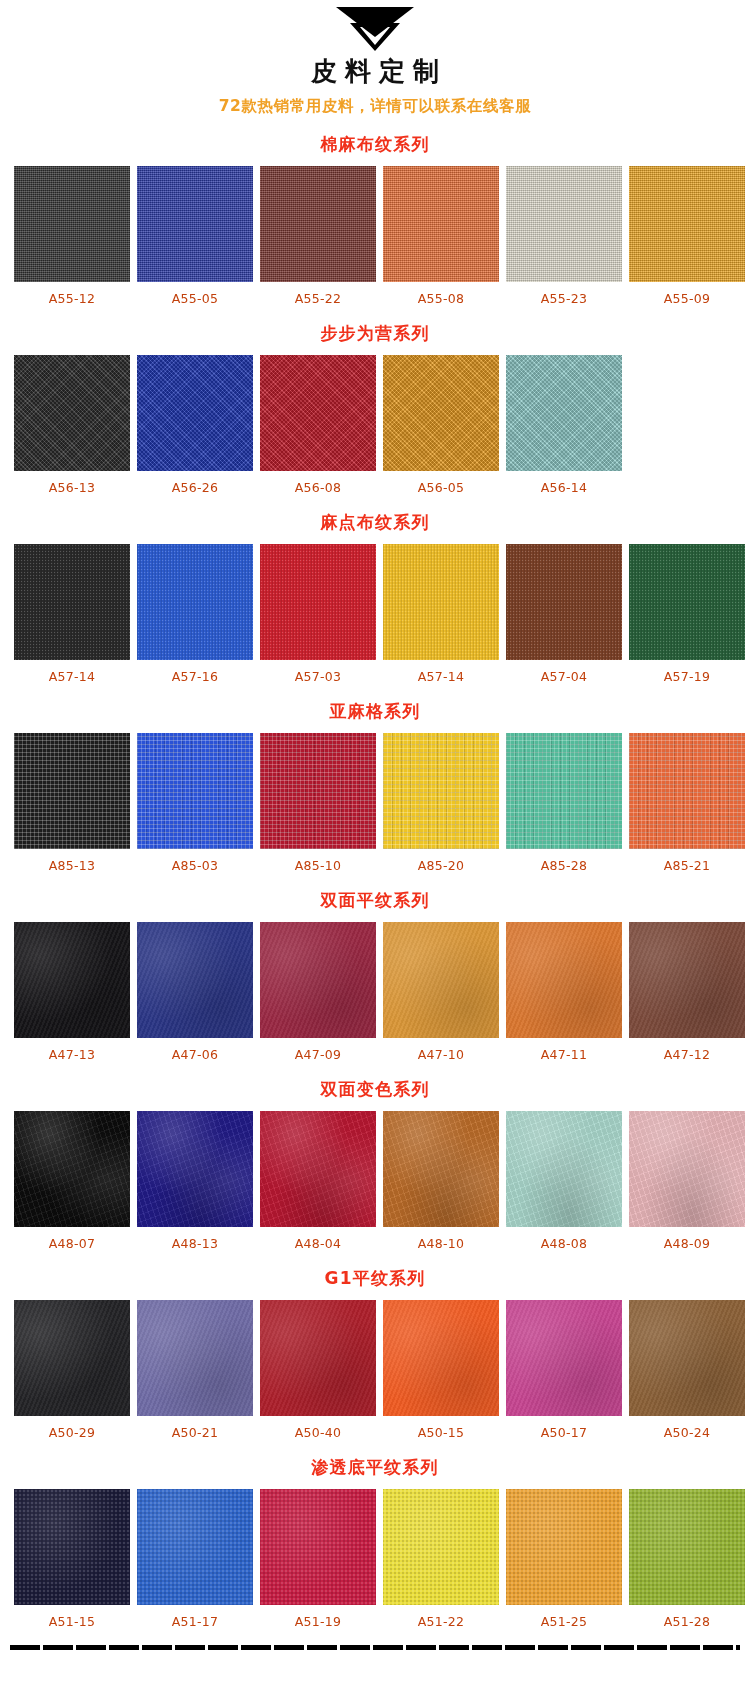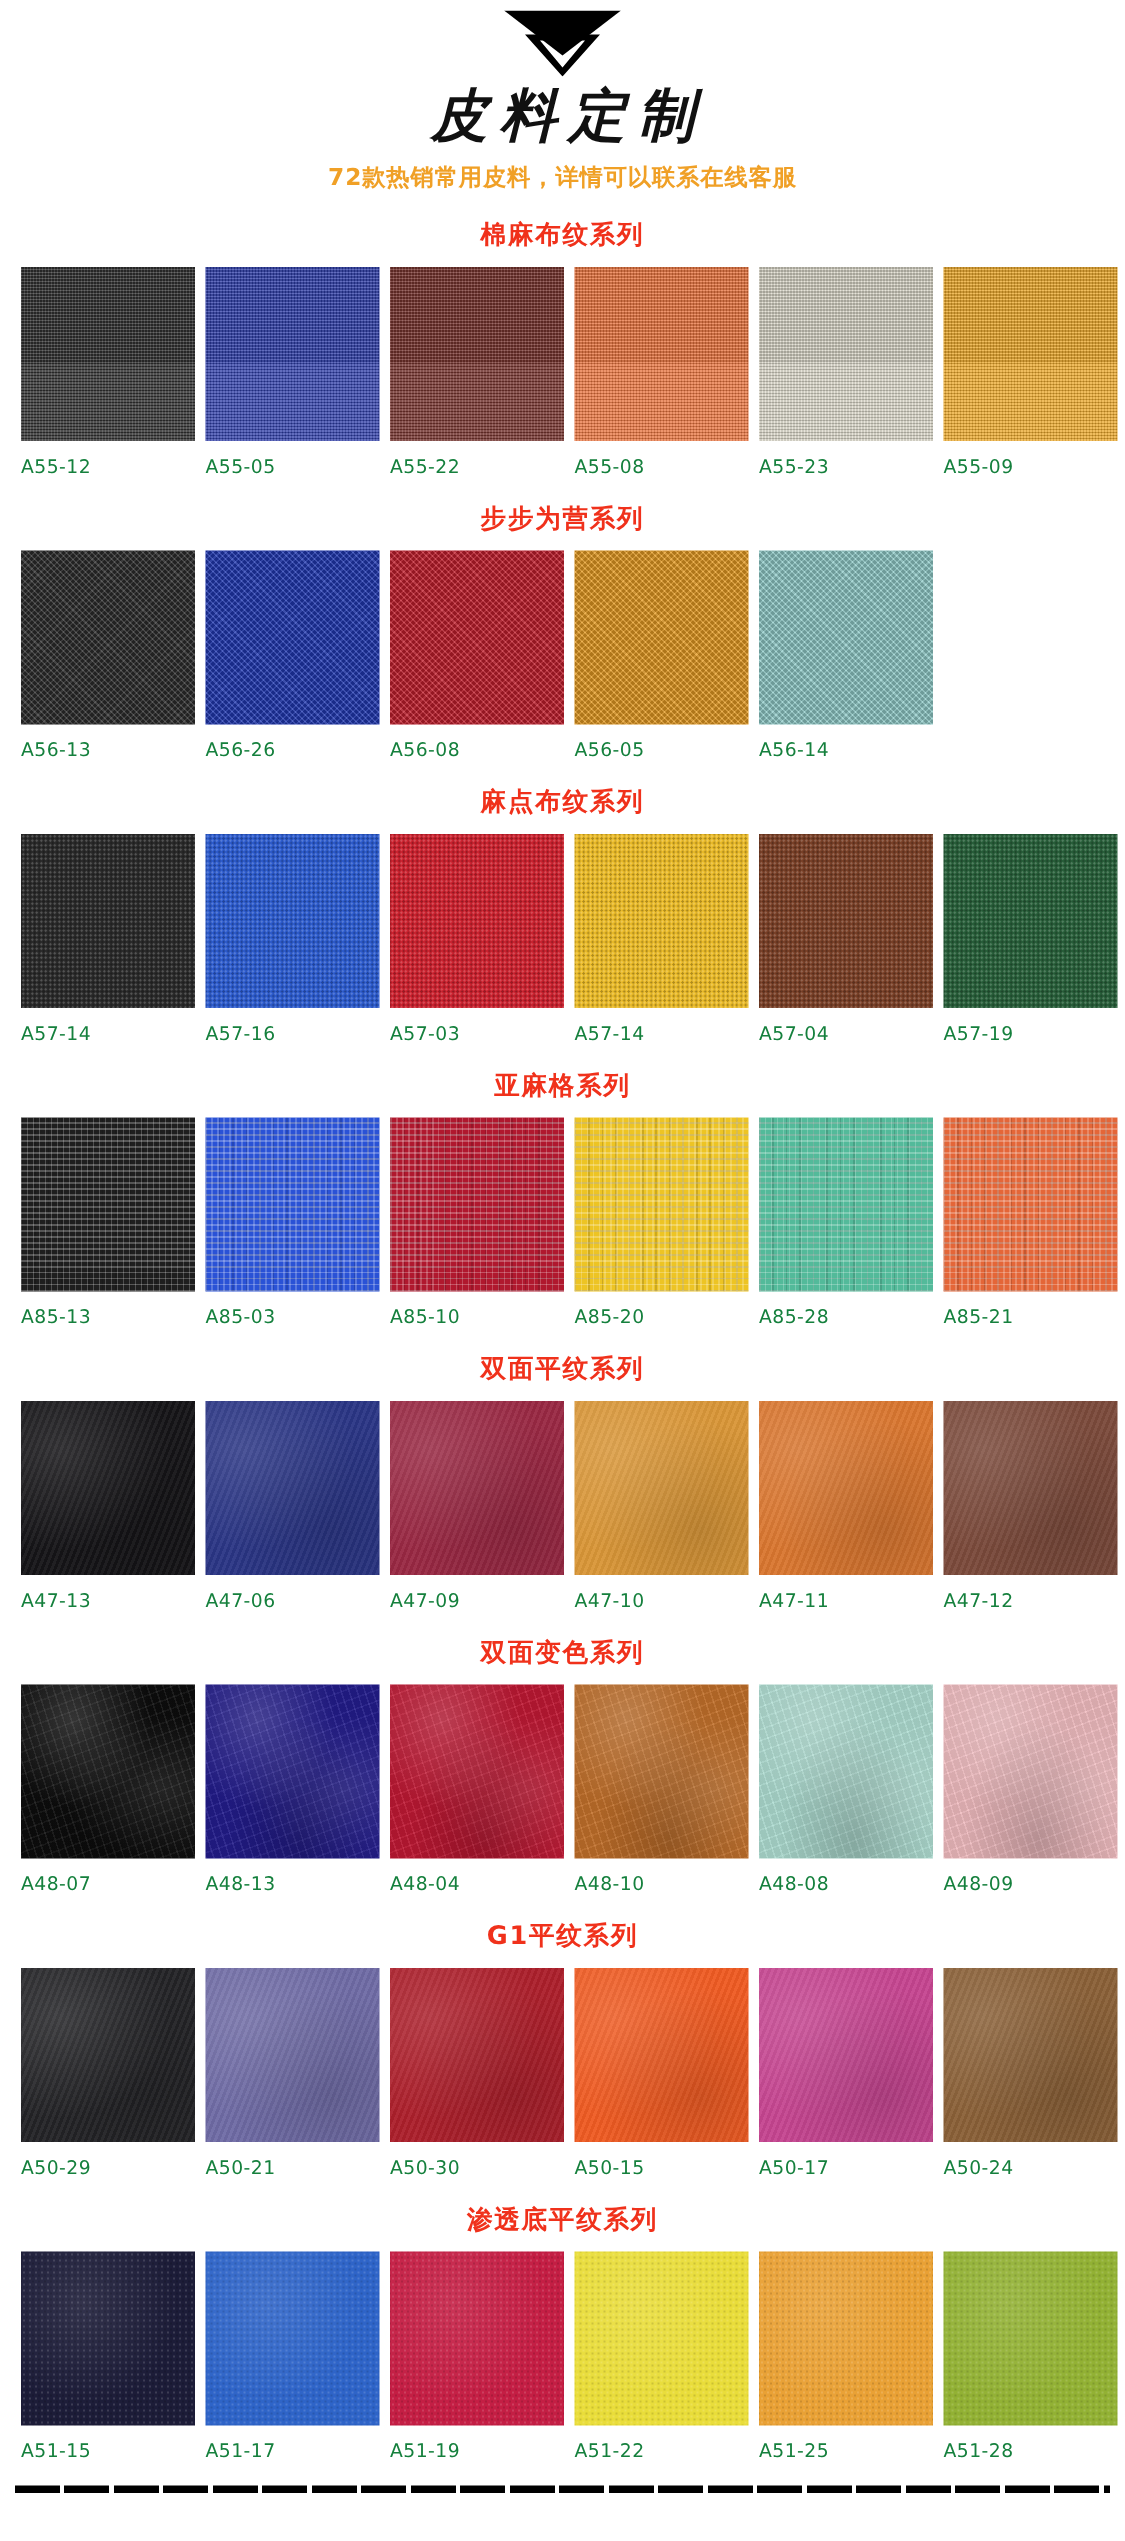--- a/index.html
+++ b/index.html
@@ -10,29 +10,28 @@
     -webkit-font-smoothing:antialiased;
   }
   .page{width:750px;position:relative;overflow:hidden;padding-bottom:22px;}
 
   
   .header{padding-top:6px;text-align:center;}
   .arrow-wrap{height:46px;display:flex;align-items:center;justify-content:center;}
   .arrow{position:relative;width:78px;height:44px;}
   .arrow svg{display:block;}
   .title{
-    font-size:38px;
+    font-size:26px;
     line-height:1.0;
     font-weight:700;
     color:#111111;
     letter-spacing:8px;
     text-indent:8px;
     margin:6px 0 0 0;
     font-family:"DejaVu Sans","Liberation Sans",sans-serif;
-    font-style:italic;
   }
   .subtitle{
     font-size:15.5px;
     color:#F0A026;
     letter-spacing:0.6px;
     margin-top:12px;
     font-weight:600;
     font-family:"DejaVu Sans","Liberation Sans",sans-serif;
   }
 
@@ -56,22 +55,23 @@
   .swatch-cell{width:116px;}
   .swatch{
     width:116px;
     height:116px;
     position:relative;
     overflow:hidden;
     background-color:#888;
   }
   .swatch .tex{position:absolute;inset:0;}
   .swatch-label{
+    text-align:center;
     font-size:12.5px;
-    color:#15803d;
+    color:#c2410c;
     margin-top:9px;
     letter-spacing:0.3px;
     font-family:"DejaVu Sans","Liberation Sans",sans-serif;
     white-space:nowrap;
   }
 
   
   
   .tex-canvas{
     background-image:
@@ -407,21 +407,21 @@
           <div class="swatch-cell">
             <div class="swatch" style="background-color: rgb(111, 107, 165);">
               <div class="tex tex-leather"></div>
             </div>
             <div class="swatch-label">A50-21</div>
           </div>
           <div class="swatch-cell">
             <div class="swatch" style="background-color: rgb(172, 31, 43);">
               <div class="tex tex-leather"></div>
             </div>
-            <div class="swatch-label">A50-30</div>
+            <div class="swatch-label">A50-40</div>
           </div>
           <div class="swatch-cell">
             <div class="swatch" style="background-color: rgb(239, 91, 34);">
               <div class="tex tex-leather"></div>
             </div>
             <div class="swatch-label">A50-15</div>
           </div>
           <div class="swatch-cell">
             <div class="swatch" style="background-color: rgb(197, 69, 144);">
               <div class="tex tex-leather"></div>

